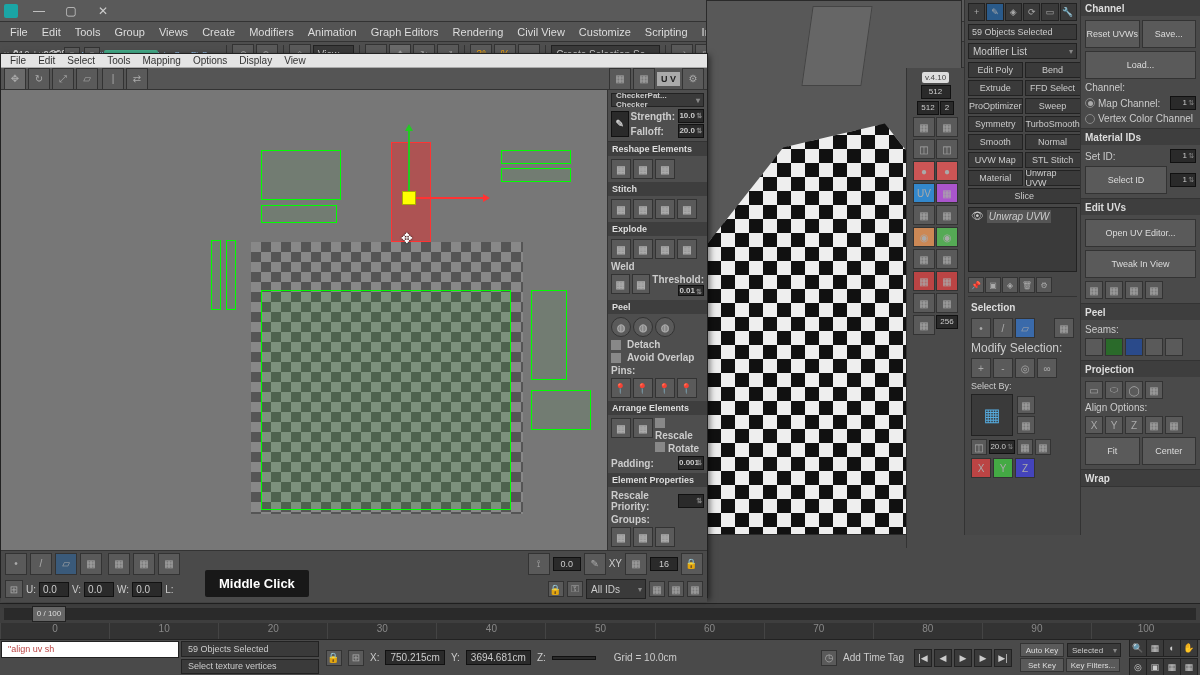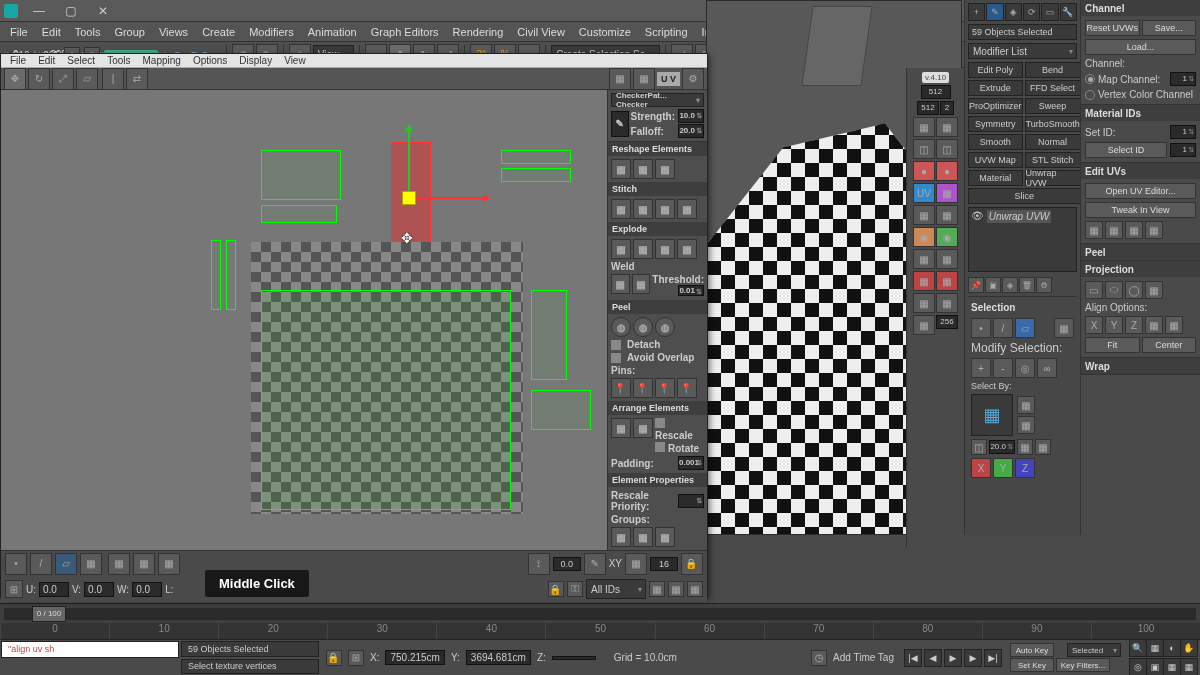--- a/index.html
+++ b/index.html
@@ -42,21 +42,21 @@
 .modbtn { height:16px; background:#3a3a3a; border:1px solid #222; color:#ccc; font-size:9px; display:flex; align-items:center; justify-content:center; }
 .stackbox { height:65px; background:#3a3a3a; border:1px solid #222; padding:2px; font-size:9px; color:#ccc; }
 .stackitem { padding:1px 2px; font-style:italic; background:#555; margin-bottom:1px; }
 .stackctrl { display:flex; gap:1px; height:16px; margin-top:2px; }
 .stackctrl .tbtn { width:16px; height:16px; font-size:8px; }
 
 .propspan { width:120px; background:#4a4a4a; border-left:1px solid #333; display:flex; flex-direction:column; }
 .rollout { border-bottom:1px solid #333; }
 .rollhdr { height:16px; background:#3e3e3e; color:#ddd; font-size:10px; font-weight:bold; padding:0 4px; display:flex; align-items:center; }
 .rollbody { padding:4px; display:flex; flex-direction:column; gap:3px; }
-.pbtn { height:16px; background:#5a5a5a; border:1px solid #333; color:#ddd; font-size:9px; display:flex; align-items:center; justify-content:center; }
+.pbtn { height:28px; background:#5a5a5a; border:1px solid #333; color:#ddd; font-size:9px; display:flex; align-items:center; justify-content:center; }
 .prow { display:flex; align-items:center; gap:3px; font-size:9px; color:#ccc; }
 .prow .pl { flex:1; }
 .spinner { width:26px; height:14px; background:#2a2a2a; border:1px solid #111; color:#ccc; font-size:8px; text-align:right; padding-right:8px; line-height:12px; position:relative; }
 .spinner::after { content:"⇅"; position:absolute; right:1px; top:0; font-size:7px; color:#888; }
 .radio { width:10px; height:10px; border-radius:50%; border:1px solid #888; display:inline-flex; align-items:center; justify-content:center; }
 .radio.on::after { content:""; width:5px; height:5px; border-radius:50%; background:#aaa; }
 .iconrow { display:flex; gap:2px; }
 .iconrow .tbtn { width:18px; height:18px; }
 .seambtns { display:flex; gap:2px; }
 .seambtn { width:18px; height:18px; background:#5a5a5a; border:1px solid #333; }
@@ -407,20 +407,32 @@
         <div class="iconrow">
             <div class="tbtn">▦</div>
             <div class="tbtn">▦</div>
             <div class="tbtn">▦</div>
             <div class="tbtn">▦</div>
           </div>
       </div>
     </div>
     <div class="rollout">
       <div class="rollhdr">Peel</div>
+      <div class="rollbody">
+        <div class="prow">
+            <span class="pl">Seams:</span>
+          </div>
+        <div class="seambtns">
+          <div class="seambtn"></div>
+          <div class="seambtn g"></div>
+          <div class="seambtn b"></div>
+          <div class="seambtn"></div>
+          <div class="seambtn"></div>
+        </div>
+      </div>
     </div>
     <div class="rollout">
       <div class="rollhdr">Projection</div>
       <div class="rollbody">
         <div class="iconrow">
             <div class="tbtn">▭</div>
             <div class="tbtn">⬭</div>
             <div class="tbtn">◯</div>
             <div class="tbtn">▦</div>
           </div>
@@ -683,21 +695,21 @@
     <span>Add Time Tag</span>
   </div>
   <div class="sbright">
     <div class="playbtn">|◀</div>
     <div class="playbtn">◀</div>
     <div class="playbtn">▶</div>
     <div class="playbtn">▶</div>
     <div class="playbtn">▶|</div>
     <div style="width:4px"></div>
     <div style="display:flex;flex-direction:column;gap:1px">
-      <div style="display:flex;gap:13px">
+      <div style="display:flex;gap:3px">
           <div class="pbtn" style="width:44px;height:14px;font-size:8px">Auto Key</div>
           <div class="dropdown" style="width:54px;height:14px;font-size:8px">Selected</div>
         </div>
       <div style="display:flex;gap:2px">
           <div class="pbtn" style="width:44px;height:14px;font-size:8px">Set Key</div>
           <div class="pbtn" style="width:54px;height:14px;font-size:8px">Key Filters...</div>
         </div>
     </div>
     <div style="width:4px"></div>
     <div style="display:grid;grid-template-columns:repeat(4,16px);gap:1px">

